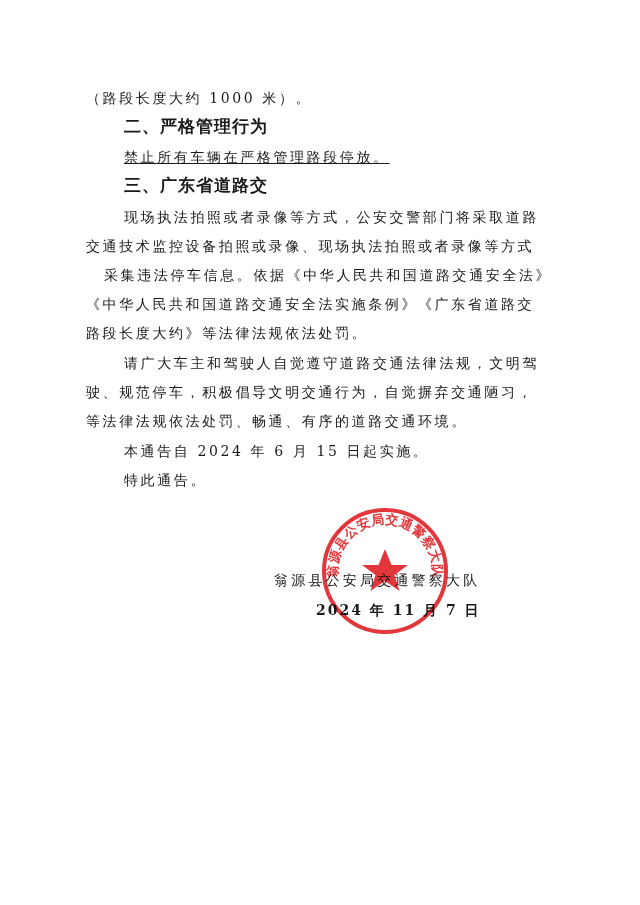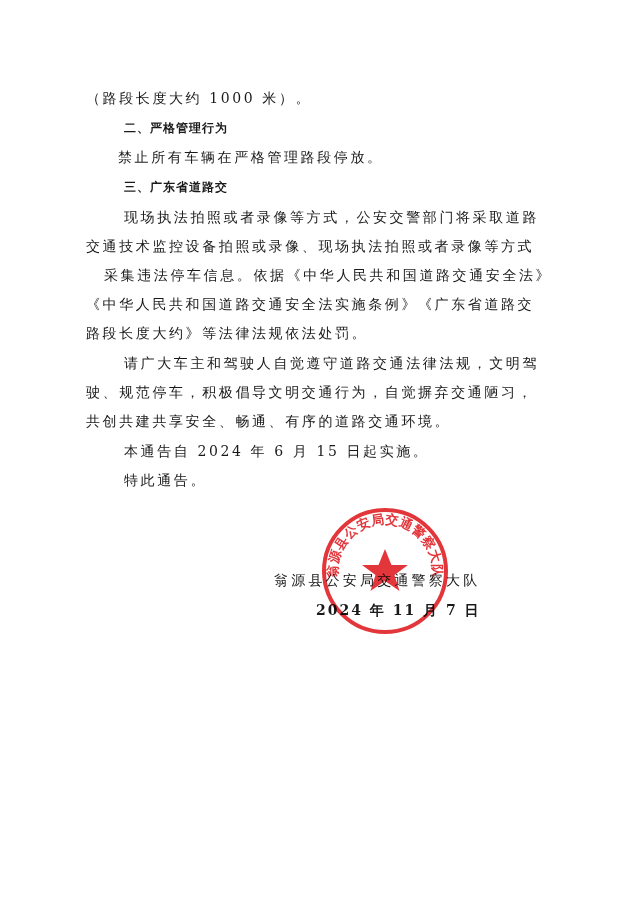--- a/index.html
+++ b/index.html
@@ -1,37 +1,37 @@
 <!DOCTYPE html>
 <html><head>
 <meta charset="utf-8">
 <style>
   html, body { margin:0; padding:0; background:#ffffff; }
   body { width:640px; height:905px; position:relative; overflow:hidden;
          font-family:"DejaVu Serif","Liberation Serif",serif; color:#1a1a1a; }
   .line { position:absolute; left:0; white-space:nowrap; font-size:14px; line-height:20px; letter-spacing:2.6px; }
-  .heading { font-family:Liberation Serif, serif; font-weight:bold; letter-spacing:1px; font-size:12px; }
+  .heading { font-family:Liberation Mono, monospace; font-weight:bold; letter-spacing:1px; font-size:17px; }
   .stamp { position:absolute; left:319px; top:505px; width:132px; height:132px; }
 </style>
 </head>
 <body>
 
 <div>
   <div class="line" style="left:86px;top:88px;">（路段长度大约 1000 米）。</div>
   <div class="line heading" style="left:124px;top:118px;">二、严格管理行为</div>
-  <div class="line" style="left:118px;top:147px;">禁止所有车辆在严格管理路段停放。</div>
+  <div class="line" style="left:124px;top:147px;text-decoration:underline;">禁止所有车辆在严格管理路段停放。</div>
   <div class="line heading" style="left:124px;top:177px;">三、广东省道路交</div>
   <div class="line" style="left:124px;top:207px;">现场执法拍照或者录像等方式，公安交警部门将采取道路</div>
   <div class="line" style="left:86px;top:236px;">交通技术监控设备拍照或录像、现场执法拍照或者录像等方式</div>
   <div class="line" style="left:76px;top:265px;margin-left:28px;">采集违法停车信息。依据《中华人民共和国道路交通安全法》</div>
   <div class="line" style="left:86px;top:294px;">《中华人民共和国道路交通安全法实施条例》《广东省道路交</div>
   <div class="line" style="left:86px;top:323px;">路段长度大约》等法律法规依法处罚。</div>
   <div class="line" style="left:124px;top:353px;">请广大车主和驾驶人自觉遵守道路交通法律法规，文明驾</div>
   <div class="line" style="left:86px;top:382px;">驶、规范停车，积极倡导文明交通行为，自觉摒弃交通陋习，</div>
-  <div class="line" style="left:86px;top:411px;">共创共建共享安全、畅通、有序的道路交通环境。</div>
+  <div class="line" style="left:86px;top:411px;">等法律法规依法处罚、畅通、有序的道路交通环境。</div>
   <div class="line" style="left:124px;top:441px;">本通告自 2024 年 6 月 15 日起实施。</div>
   <div class="line" style="left:124px;top:470px;">特此通告。</div>
 
   <div class="line" style="left:274px;top:570px;letter-spacing:3.2px;">翁源县公安局交通警察大队</div>
   <div class="line" style="left:316px;top:600px;letter-spacing:2px;font-weight:bold;">2024 年 11 月 7 日</div>
 
   <svg class="stamp" viewBox="0 0 132 132" style="mix-blend-mode:multiply;opacity:0.92;">
     <defs>
       <path id="arc" d="M 22 86 A 48 48 0 1 1 110 86"></path>
     </defs>

